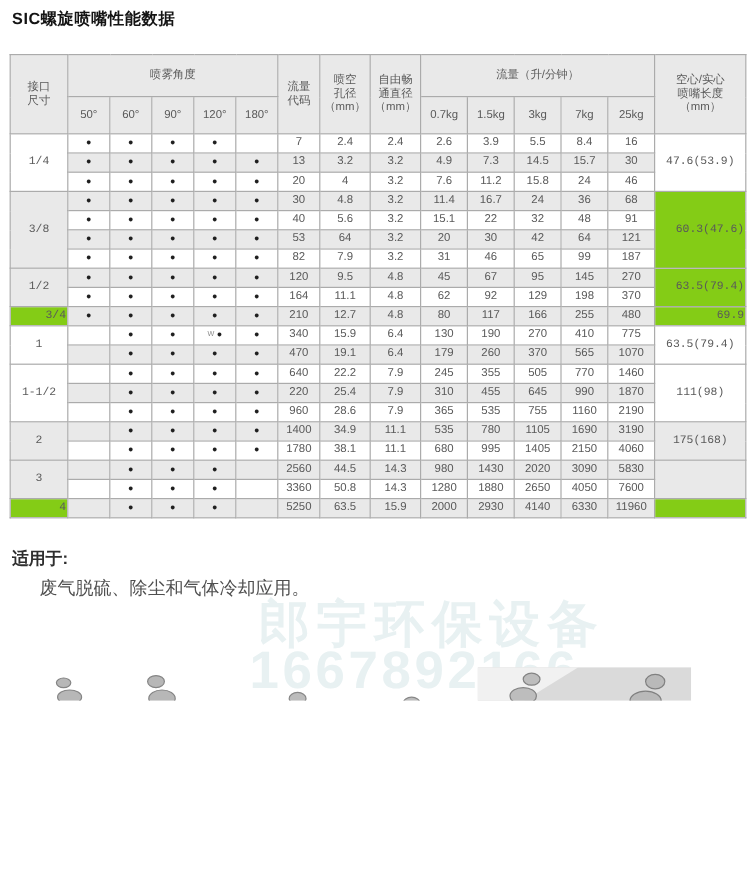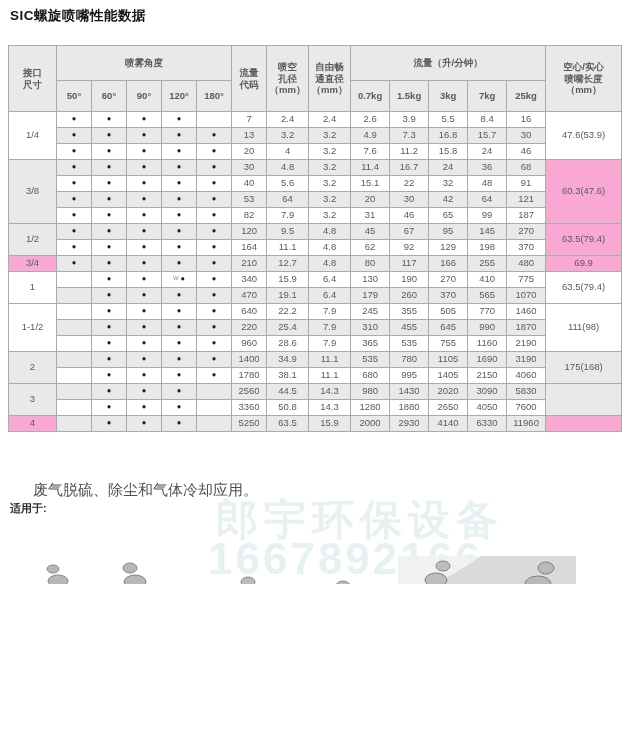--- a/index.html
+++ b/index.html
@@ -14,32 +14,32 @@
   
   table.spec{
     position:absolute;left:8px;top:45px;width:613px;border-collapse:collapse;table-layout:fixed;
   }
   table.spec th, table.spec td{
     border:1px solid #ababab;text-align:center;vertical-align:middle;
     font-size:9.5px;color:#5a5a5a;padding:0 1px;line-height:1.15;
     overflow:hidden;white-space:nowrap;
   }
   table.spec th{
-    background:#e9e9e9;font-weight:bold;white-space:pre-line;line-height:1.25;
+    background:#e9e9e9;font-weight:normal;white-space:pre-line;line-height:1.25;
   }
   table.spec thead tr:first-child th{height:34px;}
   table.spec thead tr:last-child th{height:30px;}
   table.spec tbody tr{height:16px;}
   table.spec tbody tr.stripe td{background:#e9e9e9;}
   table.spec td.dot{font-size:7.5px;color:#1f1f1f;letter-spacing:0;}
-  table.spec td.size-col, table.spec td.len-col{background:#ffffff;}
-  table.spec td.size-col.shaded, table.spec td.len-col.shaded{background:#f9a8d4;}
+  table.spec td.size-col, table.spec td.len-col{background:#ffffff;font-family:Liberation Mono, monospace;}
+  table.spec td.size-col.shaded, table.spec td.len-col.shaded{background:#84cc16;text-align:right;}
   .artifact{font-size:6px;color:#8a8a8a;margin-right:2px;vertical-align:1px;}
   
-  .apps-heading{position:absolute;left:10px;top:457px;font-size:11px;font-weight:bold;color:#2e2e2e;margin-top:44px;}
+  .apps-heading{position:absolute;left:10px;top:457px;font-size:14px;font-weight:bold;color:#2e2e2e;}
   .apps-text{position:absolute;left:33px;top:481px;font-size:15px;color:#4f4f4f;}
   
   .watermark{position:absolute;z-index:1;pointer-events:none;font-weight:bold;}
   .wm1{left:216px;top:492px;font-size:42px;letter-spacing:6px;}
   .wm2{left:208px;top:534px;font-size:44px;letter-spacing:3px;}
   
   .photos{position:absolute;left:0;top:552px;width:629px;height:180px;z-index:2;}
   .photo-group{position:absolute;}
   .pg1{left:6px;top:8px;}
   .pg2{left:190px;top:20px;}
@@ -123,21 +123,21 @@
           <td class="dot">●</td>
           <td class="dot">●</td>
           <td class="dot">●</td>
           <td class="dot">●</td>
           <td class="dot">●</td>
           <td>13</td>
           <td>3.2</td>
           <td>3.2</td>
           <td>4.9</td>
           <td>7.3</td>
-          <td>16.8</td>
+          <td>14.5</td>
           <td>15.7</td>
           <td>30</td>
         </tr>
         <tr>
           <td class="dot">●</td>
           <td class="dot">●</td>
           <td class="dot">●</td>
           <td class="dot">●</td>
           <td class="dot">●</td>
           <td>20</td>

